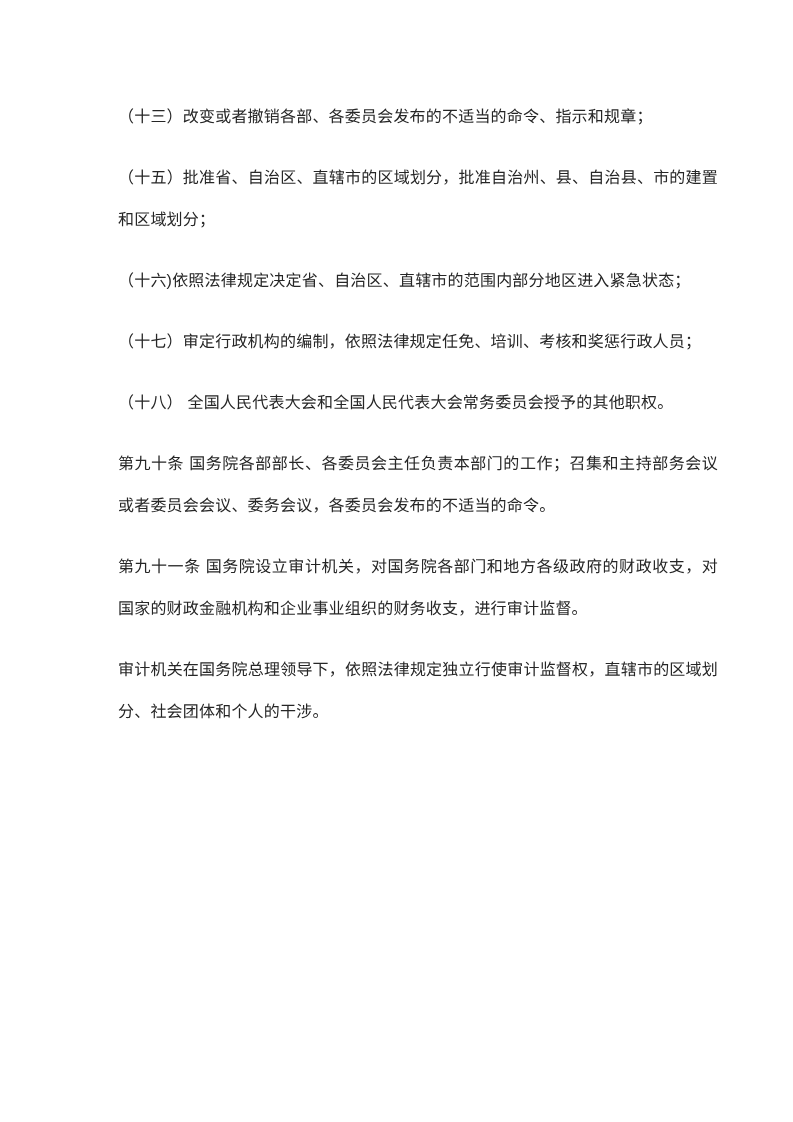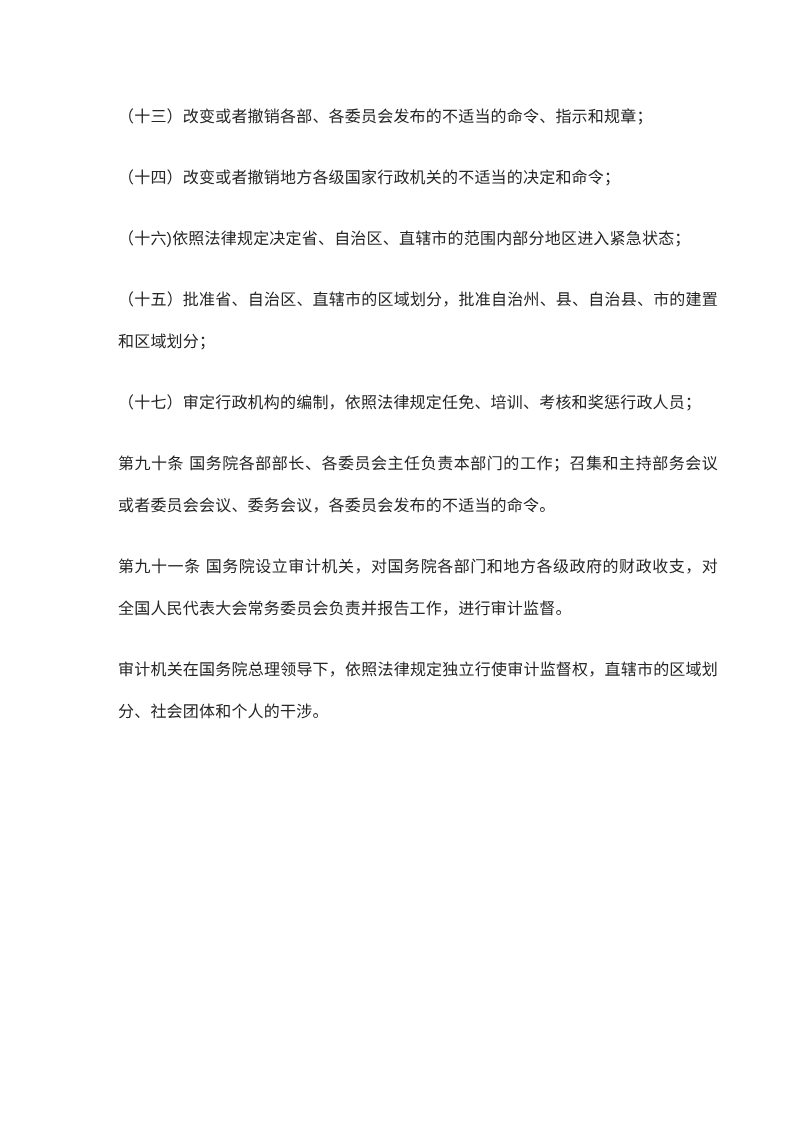--- a/index.html
+++ b/index.html
@@ -27,20 +27,20 @@
     text-justify: inter-ideograph;
     letter-spacing: 0.2px;
     word-break: break-all;
   }
 </style>
 </head>
 <body>
 
 <div class="page">
   <p class="para">（十三）改变或者撤销各部、各委员会发布的不适当的命令、指示和规章；</p>
-  <p class="para">（十四）改变或者撤销地方各级国家行政机关的不适当的决定和命令；</p>
+  <p class="para">（十五）批准省、自治区、直辖市的区域划分，批准自治州、县、自治县、市的建置和区域划分；</p>
   <p class="para">（十六)依照法律规定决定省、自治区、直辖市的范围内部分地区进入紧急状态；</p>
-  <p class="para">（十五）批准省、自治区、直辖市的区域划分，批准自治州、县、自治县、市的建置和区域划分；</p>
   <p class="para">（十七）审定行政机构的编制，依照法律规定任免、培训、考核和奖惩行政人员；</p>
+  <p class="para">（十八） 全国人民代表大会和全国人民代表大会常务委员会授予的其他职权。</p>
   <p class="para">第九十条 国务院各部部长、各委员会主任负责本部门的工作；召集和主持部务会议或者委员会会议、委务会议，各委员会发布的不适当的命令。</p>
-  <p class="para">第九十一条 国务院设立审计机关，对国务院各部门和地方各级政府的财政收支，对全国人民代表大会常务委员会负责并报告工作，进行审计监督。</p>
+  <p class="para">第九十一条 国务院设立审计机关，对国务院各部门和地方各级政府的财政收支，对国家的财政金融机构和企业事业组织的财务收支，进行审计监督。</p>
   <p class="para">审计机关在国务院总理领导下，依照法律规定独立行使审计监督权，直辖市的区域划分、社会团体和个人的干涉。</p>
 </div>
 
 </body></html>

